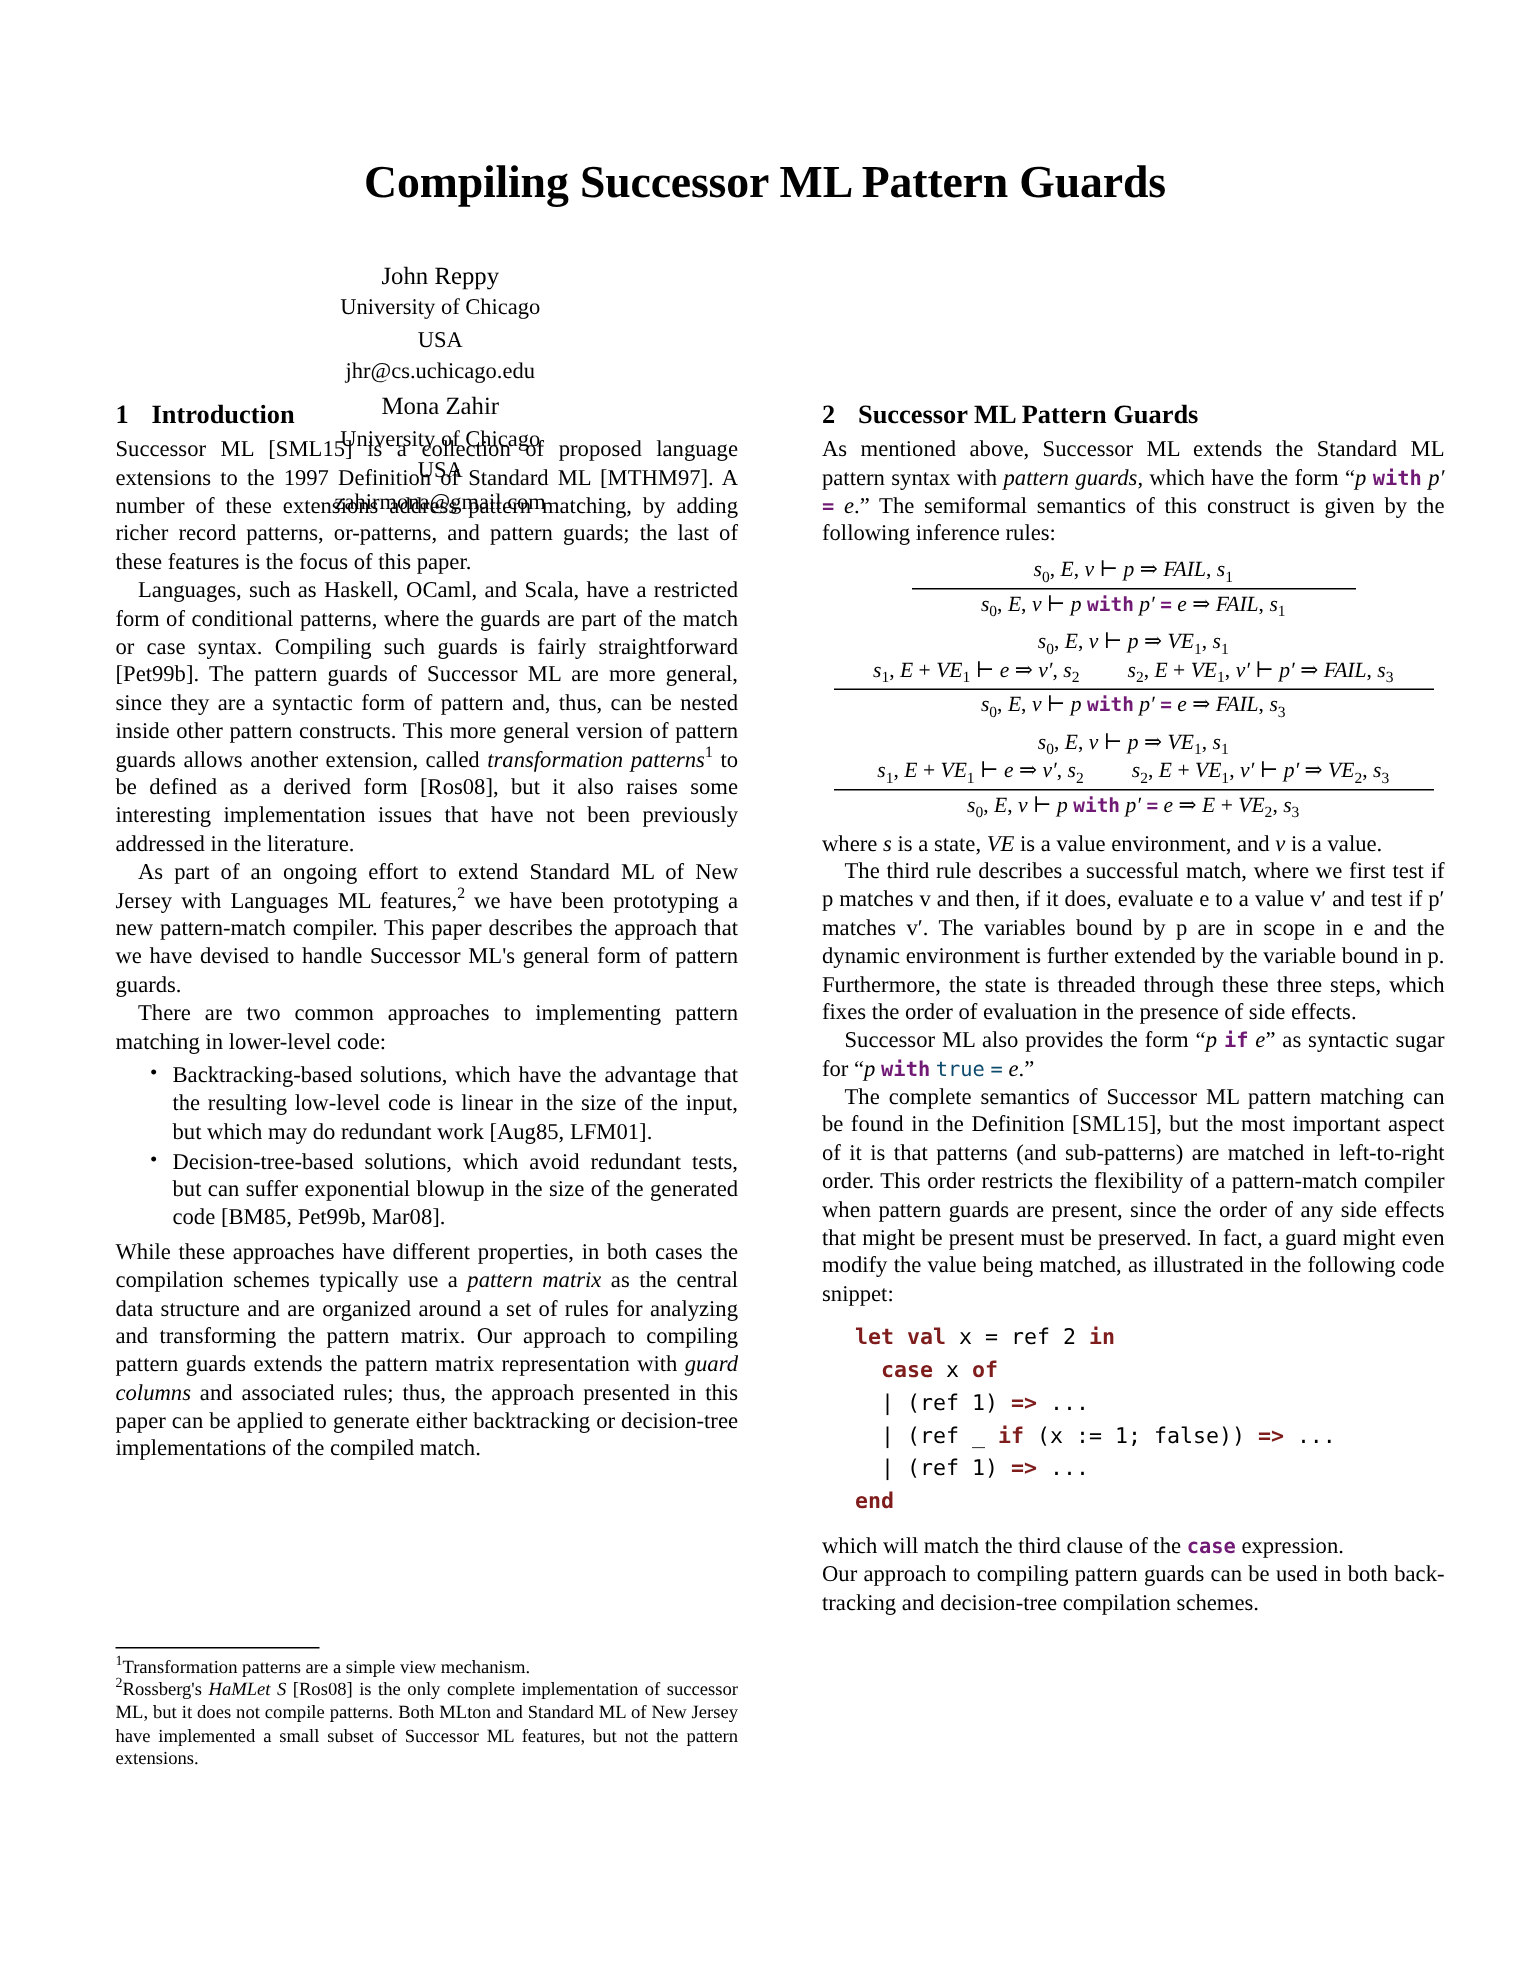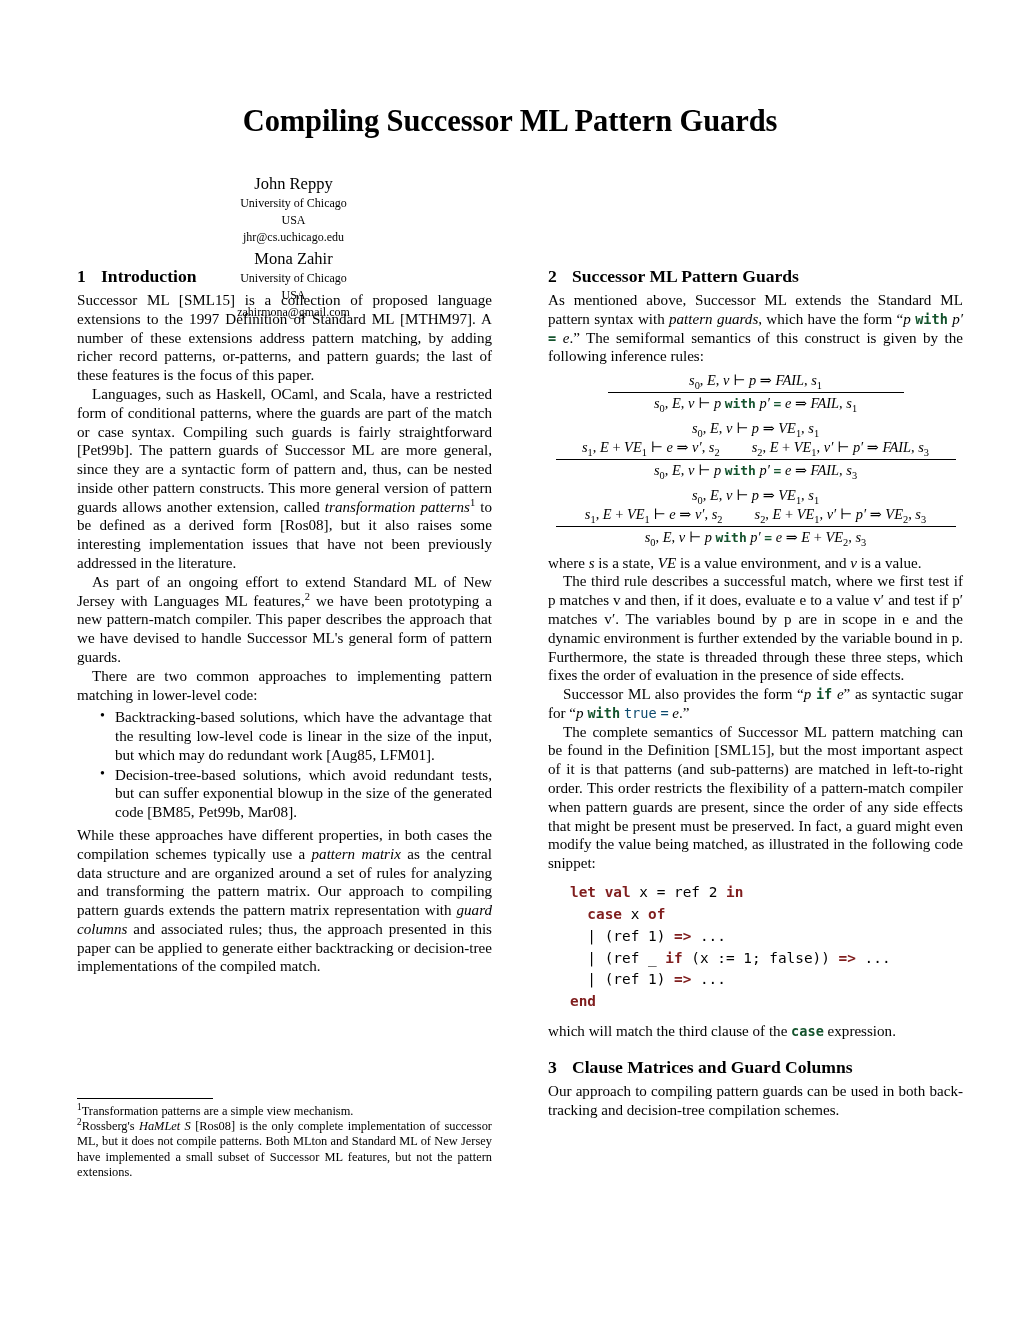--- a/index.html
+++ b/index.html
@@ -43,21 +43,21 @@
     display: flex;
     flex-direction: column;
   }
   .author {
     width: 50%;
     text-align: center;
     font-size: 15.5px;
     line-height: 1.42;
   }
   .author .aname { font-size: 16.5px; }
-  .author .aline { font-size: 12px; }
+  .author .aline { font-size: 15px; }
 
   
   .col {
     position: absolute;
     top: 266px;
     width: 415px;
     font-size: 15.1px;
     line-height: 1.245;
     text-align: justify;
     text-justify: inter-word;
@@ -127,21 +127,21 @@
   .footnotes p { margin: 0; }
   .footnotes sup {
     font-size: 9.3px;
     vertical-align: super;
     line-height: 0;
   }
 
   
   .kw {
     font-family: "DejaVu Sans Mono", "Liberation Mono", monospace;
-    color: #14532d;
+    color: #701a75;
     font-weight: bold;
     font-size: 0.9em;
   }
   .mono {
     font-family: "DejaVu Sans Mono", "Liberation Mono", monospace;
     color: #0c4a6e;
     font-size: 0.9em;
   }
   .codeblock {
     font-family: "DejaVu Sans Mono", "Liberation Mono", monospace;
@@ -305,20 +305,17 @@
 
     <div class="codeblock"><span class="k">let</span> <span class="k">val</span> x = ref 2 <span class="k">in</span>
   <span class="k">case</span> x <span class="k">of</span>
   | (ref 1) <span class="k">=&gt;</span> ...
   | (ref _ <span class="k">if</span> (x := 1; false)) <span class="k">=&gt;</span> ...
   | (ref 1) <span class="k">=&gt;</span> ...
 <span class="k">end</span></div>
 
     <p class="para"><span>which will match the third clause of the </span><span class="kw">case</span><span> expression.</span></p>
 
-    <h2 class="sec spaced">
-      <span class="num">3</span><span>Clause Matrices and Guard Columns</span>
-    </h2>
 
     <p class="para">Our approach to compiling pattern guards can be used in both back-tracking and decision-tree compilation schemes.</p>
   </div>
 
 </div>
 
 </body></html>

